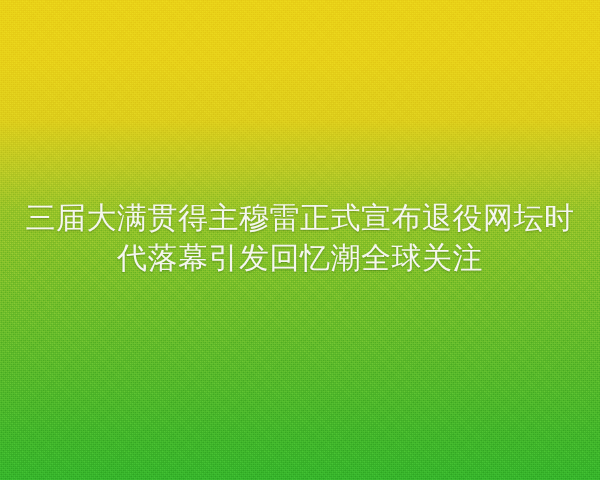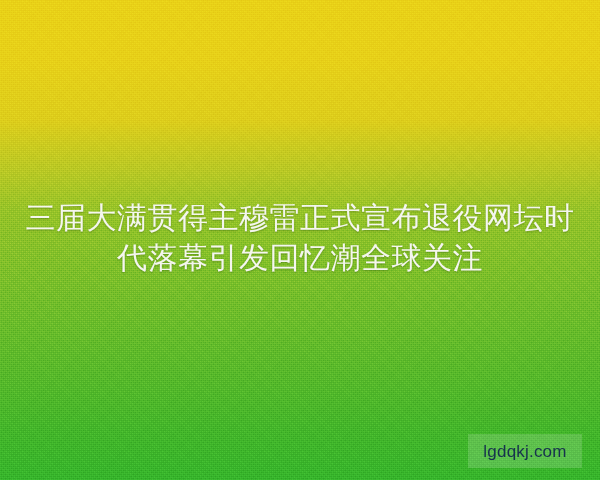--- a/index.html
+++ b/index.html
@@ -95,17 +95,14 @@
 </style>
 </head>
 <body>
 
 <div id="banner">
 
   <div id="grain"></div>
 
   <div id="headline">三届大满贯得主穆雷正式宣布退役网坛时代落幕引发回忆潮全球关注</div>
 
-  <div id="watermark">
-    <span id="watermark-text">lgdqkj.com</span>
-  </div>
 
 </div>
 
 </body></html>

